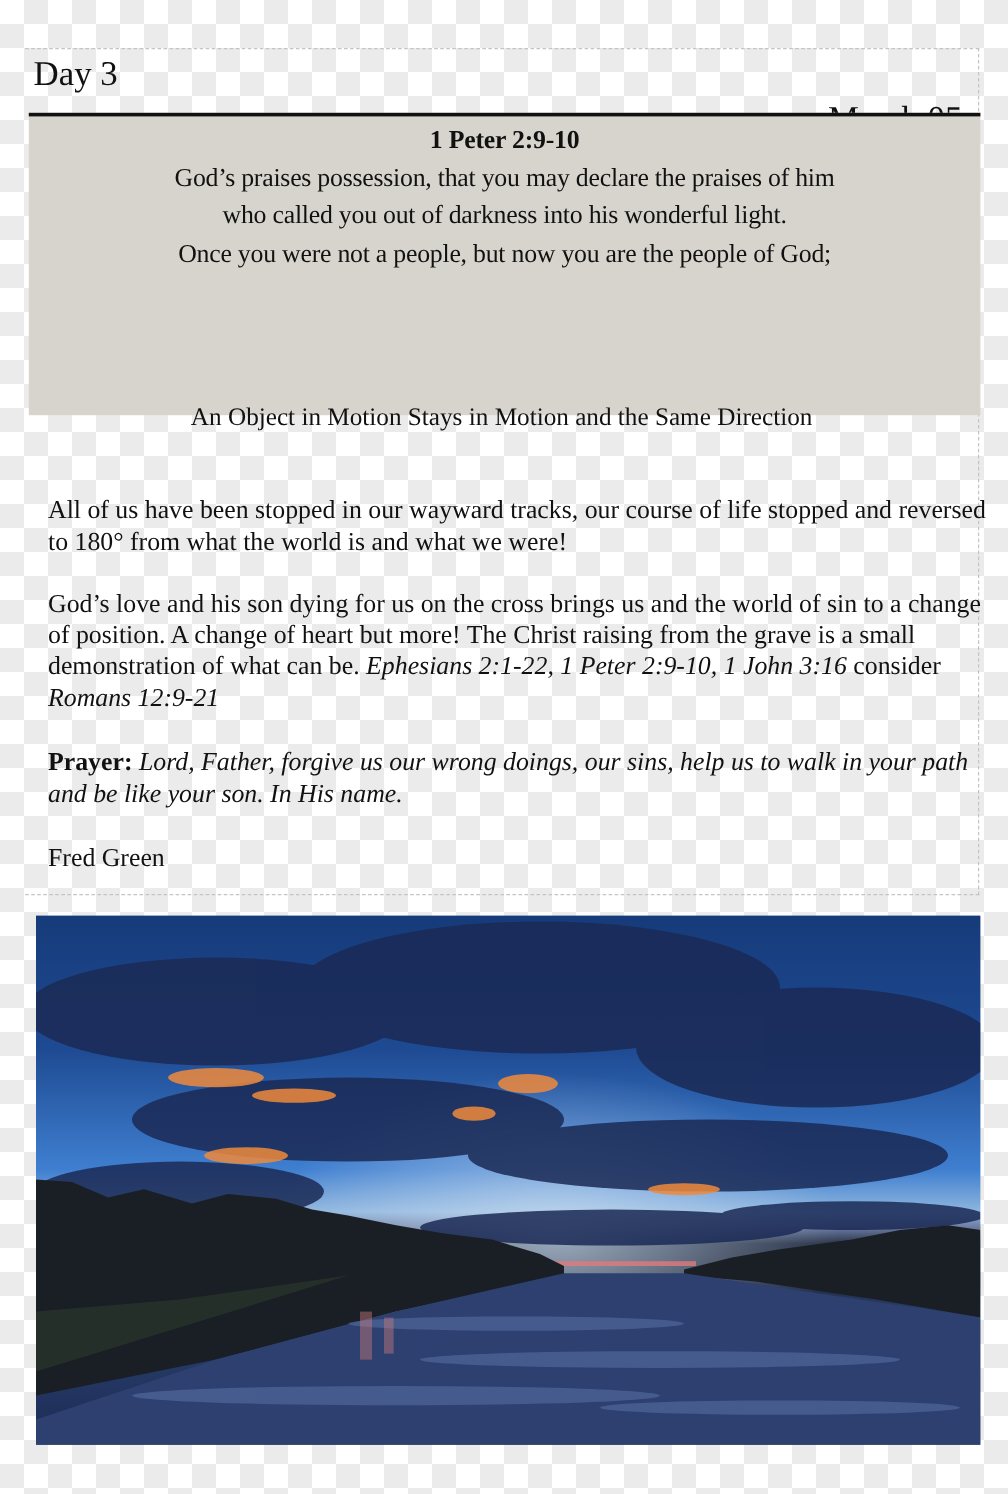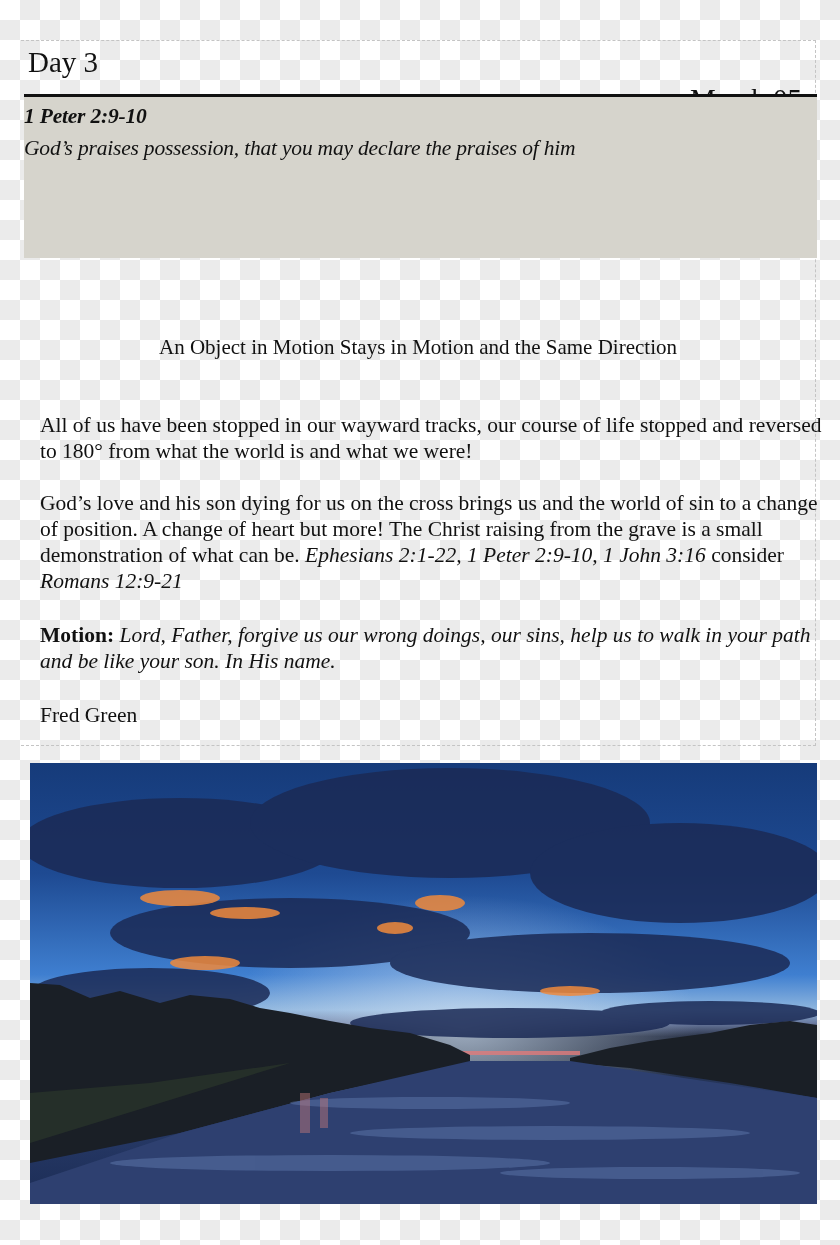--- a/index.html
+++ b/index.html
@@ -16,23 +16,23 @@
   }
   .frame {
     position:absolute; left:21px; top:40px; width:795px; height:706px;
     border-top:1px dashed #c4c4c4; border-right:1px dashed #c4c4c4; border-bottom:1px dashed #c4c4c4;
     box-sizing:border-box;
   }
   .hdr { position:absolute; left:28px; top:46px; width:774px; height:40px; }
   .hdr .day { position:absolute; left:0; top:0; font-size:29px; }
   .hdr .date { position:absolute; right:0; top:0; font-size:29px;margin-top:37px; }
   .scripture {
-    position:absolute; left:24px; top:94px; width:793px; height:164px;
+    position:absolute; left:24px; top:94px; width:793px; height:252px;
     background:#d6d4cc; border-top:3px solid #111; box-sizing:border-box;
-    text-align:left; font-style:italic; font-size:21.5px; line-height:31.5px;
+    text-align:center; font-size:21.5px; line-height:31.5px;
     padding-top:4px; letter-spacing:-0.2px;
   }
   .scripture .ref { font-weight:bold; }
   .title {
     position:absolute; left:28px; top:334px; width:780px; text-align:center;
     font-weight:normal; font-size:21px; line-height:26px;
   }
   .para { position:absolute; left:28px; width:790px; font-size:21.5px; line-height:26px;margin-left:12px; }
   .p1 { top:412px; }
   .p2 { top:490px; }
@@ -51,31 +51,33 @@
 <div class="frame"></div>
 
 <div class="hdr">
   <span class="day">Day 3</span>
   <span class="date">March 05</span>
 </div>
 
 <div class="scripture">
   <div class="ref">1 Peter 2:9-10</div>
   <div>God’s praises possession, that you may declare the praises of him</div>
+  <div>who called you out of darkness into his wonderful light.</div>
+  <div>Once you were not a people, but now you are the people of God;</div>
 </div>
 
 <div class="title">
   <div>An Object in Motion Stays in Motion and the Same Direction</div>
 </div>
 
 <div class="para p1">All of us have been stopped in our wayward tracks, our course of life stopped and reversed to 180° from what the world is and what we were!</div>
 
 <div class="para p2"><span>God’s love and his son dying for us on the cross brings us and the world of sin to a change of position.  A change of heart but more!  The Christ raising from the grave is a small demonstration of what can be. </span><i>Ephesians 2:1-22, 1 Peter 2:9-10, 1 John 3:16</i><span> consider </span><i>Romans 12:9-21</i></div>
 
-<div class="para p3"><b>Motion:</b><i> Lord, Father, forgive us our wrong doings, our sins, help us to walk in your path and be like your son.  In His name.</i></div>
+<div class="para p3"><b>Prayer:</b><i> Lord, Father, forgive us our wrong doings, our sins, help us to walk in your path and be like your son.  In His name.</i></div>
 
 <div class="para p4">Fred Green</div>
 
 <div class="photo">
   <svg width="787" height="441" viewBox="0 0 787 441">
     <defs>
       <radialGradient id="glow" cx="0.55" cy="0.6" r="0.3">
         <stop offset="0" stop-color="#cfe0f2" stop-opacity="0.7"></stop>
         <stop offset="1" stop-color="#cfe0f2" stop-opacity="0"></stop>
       </radialGradient>

